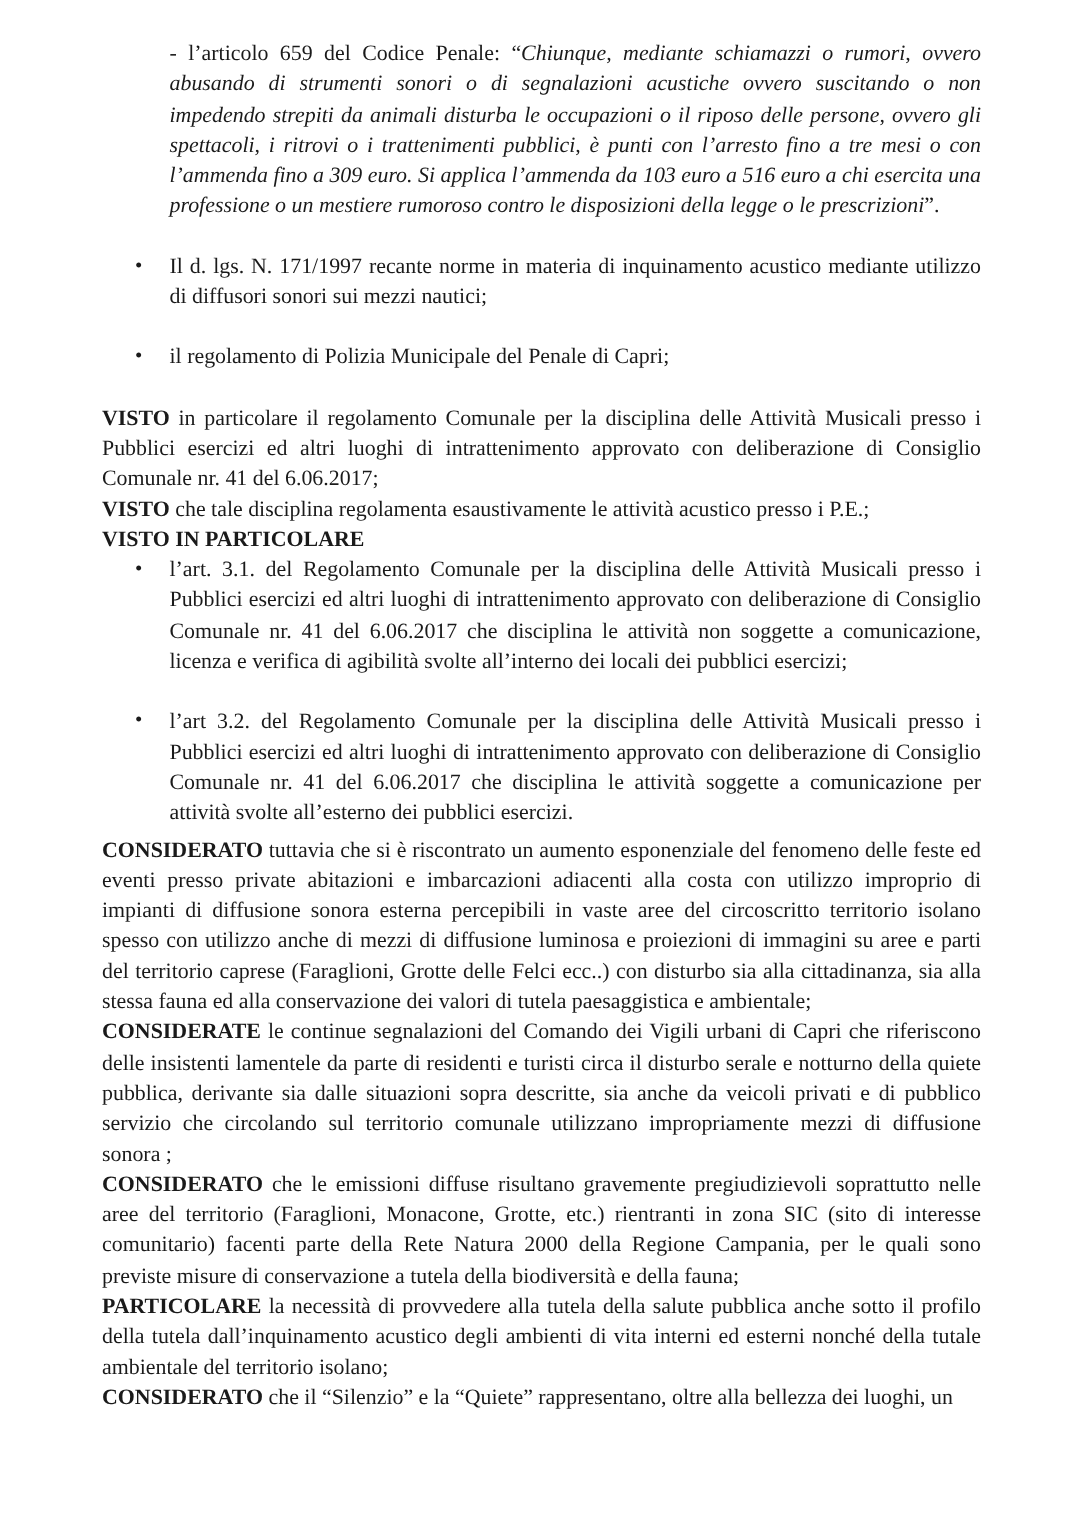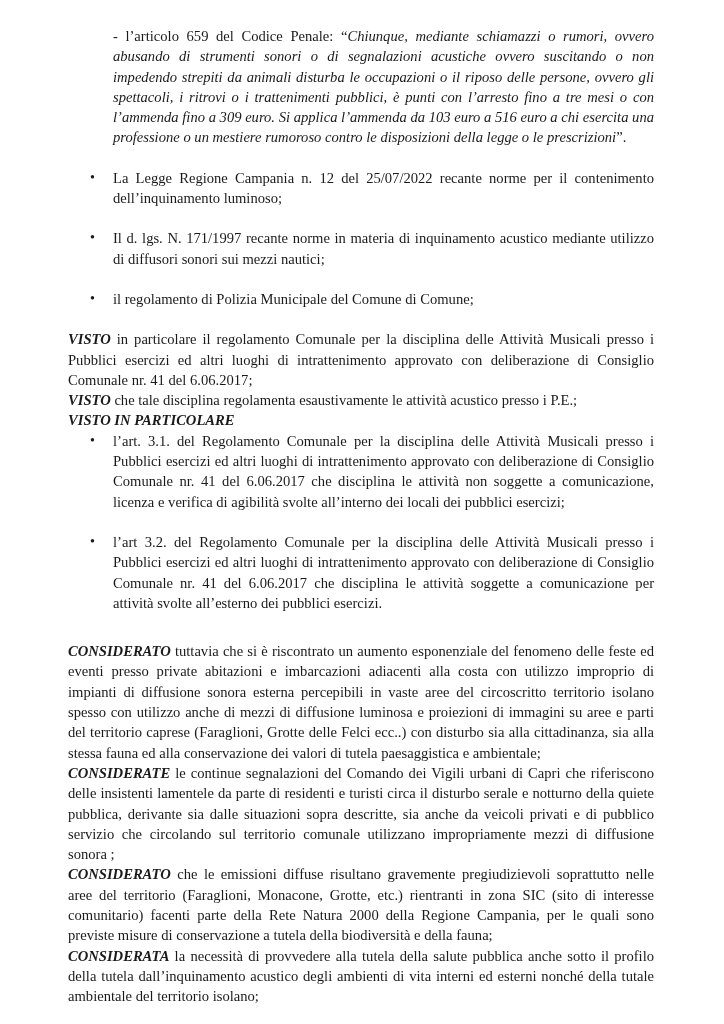--- a/index.html
+++ b/index.html
@@ -16,45 +16,45 @@
   .quote em { }
   ul { margin: 0; padding: 0; list-style: none; }
   li { position: relative; padding-left: 45px; text-align: justify; }
   li::before {
     content: "\2022"; position: absolute; left: 22px; top: 0;
     font-size: 14px;
   }
   .list-a li { margin-top: 20px; }
   .list-a { margin-bottom: 20px; }
   .list-b li + li { margin-top: 20px; }
-  .list-b { margin-bottom: 28px; }
-  b { font-weight: bold; font-style: italic; }
+  .list-b { margin-bottom: 4px; }
+  b { font-weight: bold; }
 </style>
 </head>
 <body>
 
 <div class="page">
 
   <p class="quote"><span>- l’articolo 659 del Codice Penale: “</span><em>Chiunque, mediante schiamazzi o rumori, ovvero abusando di strumenti sonori o di segnalazioni acustiche ovvero suscitando o non impedendo strepiti da animali disturba le occupazioni o il riposo delle persone, ovvero gli spettacoli, i ritrovi o i trattenimenti pubblici, è punti con l’arresto fino a tre mesi o con l’ammenda fino a 309 euro. Si applica l’ammenda da 103 euro a 516 euro a chi esercita una professione o un mestiere rumoroso contro le disposizioni della legge o le prescrizioni</em><span>”.</span></p>
 
   <ul class="list-a">
-    <li>La Legge Regione Campania n. 12 del 25/07/2022 recante norme per il contenimento dell’inquinamento luminoso;</li>
     <li>Il d. lgs. N. 171/1997 recante norme in materia di inquinamento acustico mediante utilizzo di diffusori sonori sui mezzi nautici;</li>
-    <li>il regolamento di Polizia Municipale del Comune di Comune;</li>
+    <li>il regolamento di Polizia Municipale del Penale di Capri;</li>
   </ul>
 
   <p><b>VISTO</b><span> in particolare il regolamento Comunale per la disciplina delle Attività Musicali presso i Pubblici esercizi ed altri luoghi di intrattenimento approvato con deliberazione di Consiglio Comunale nr. 41 del 6.06.2017;</span></p>
 
   <p><b>VISTO</b><span> che tale disciplina regolamenta esaustivamente le attività acustico presso i P.E.;</span></p>
 
   <p><b>VISTO IN PARTICOLARE</b></p>
 
   <ul class="list-b">
     <li>l’art. 3.1. del Regolamento Comunale per la disciplina delle Attività Musicali presso i Pubblici esercizi ed altri luoghi di intrattenimento approvato con deliberazione di Consiglio Comunale nr. 41 del 6.06.2017 che disciplina le attività non soggette a comunicazione, licenza e verifica di agibilità svolte all’interno dei locali dei pubblici esercizi;</li>
     <li>l’art 3.2. del Regolamento Comunale per la disciplina delle Attività Musicali presso i Pubblici esercizi ed altri luoghi di intrattenimento approvato con deliberazione di Consiglio Comunale nr. 41 del 6.06.2017 che disciplina le attività soggette a comunicazione per attività svolte all’esterno dei pubblici esercizi.</li>
   </ul>
 
   <p><b>CONSIDERATO</b><span> tuttavia che si è riscontrato un aumento esponenziale del fenomeno  delle feste ed eventi presso private abitazioni e imbarcazioni adiacenti alla costa con utilizzo improprio di impianti di diffusione sonora esterna percepibili in vaste aree del circoscritto territorio isolano spesso con utilizzo anche di mezzi di diffusione luminosa e proiezioni di immagini su aree e parti del territorio caprese (Faraglioni, Grotte delle Felci ecc..) con disturbo sia alla cittadinanza, sia alla stessa fauna ed alla conservazione dei valori di tutela paesaggistica e ambientale;</span></p>
   <p><b>CONSIDERATE</b><span> le continue segnalazioni del Comando dei Vigili urbani di Capri che riferiscono delle insistenti lamentele da parte di residenti e turisti circa il disturbo serale e notturno della quiete pubblica, derivante sia dalle situazioni sopra descritte, sia anche da veicoli privati e di pubblico servizio che circolando sul territorio comunale utilizzano impropriamente mezzi di diffusione sonora ;</span></p>
   <p><b>CONSIDERATO</b><span> che le emissioni diffuse risultano gravemente pregiudizievoli soprattutto nelle aree del territorio (Faraglioni, Monacone, Grotte, etc.) rientranti in zona SIC (sito di interesse comunitario) facenti parte della Rete Natura 2000 della Regione Campania, per le quali sono previste misure di conservazione a tutela della biodiversità e della fauna;</span></p>
-  <p><b>CONSIDERATA</b><span> la necessità di provvedere alla tutela della salute pubblica anche sotto il profilo della tutela dall’inquinamento acustico degli ambienti di vita interni ed esterni nonché della tutale ambientale del territorio isolano;</span></p>
+  <p><b>PARTICOLARE</b><span> la necessità di provvedere alla tutela della salute pubblica anche sotto il profilo della tutela dall’inquinamento acustico degli ambienti di vita interni ed esterni nonché della tutale ambientale del territorio isolano;</span></p>
+  <p><b>CONSIDERATO</b><span> che il “Silenzio” e la “Quiete” rappresentano, oltre alla bellezza dei luoghi, un</span></p>
 
 </div>
 
 </body></html>

